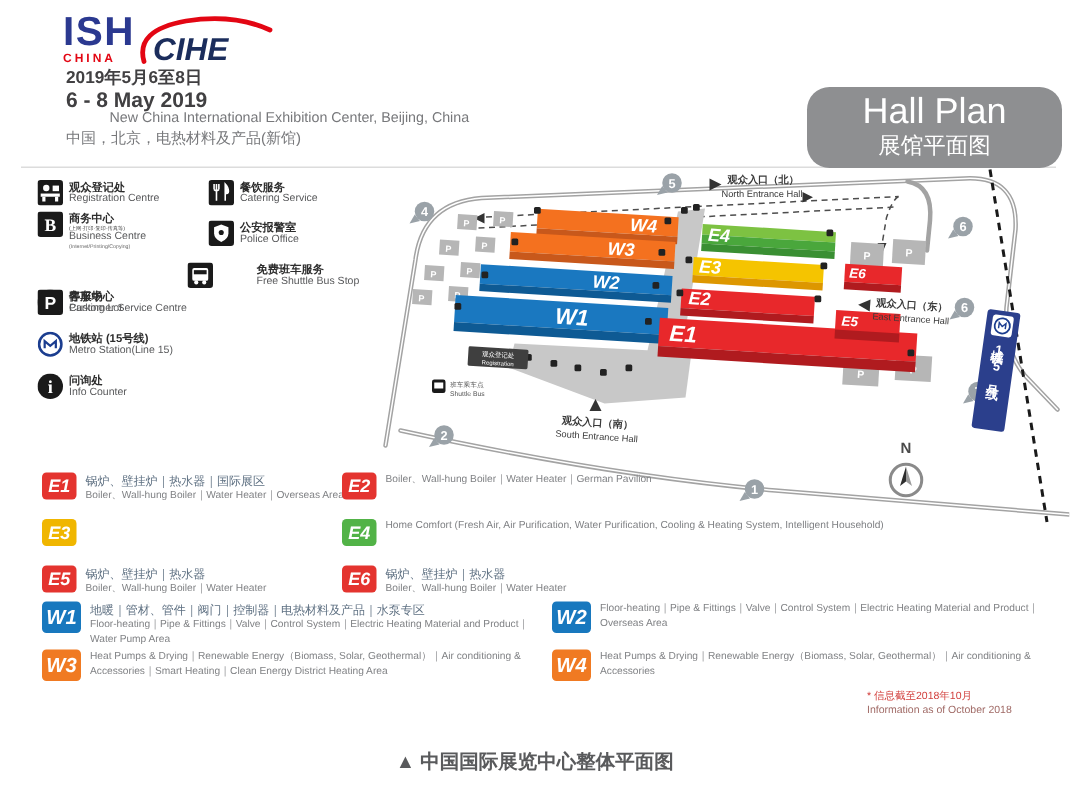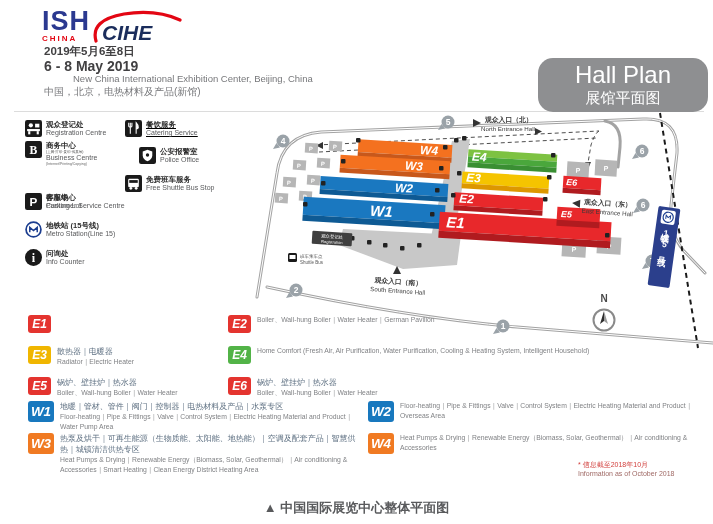--- a/index.html
+++ b/index.html
@@ -144,21 +144,21 @@
   <svg width="17" height="17" viewBox="0 0 16 16">
     <circle cx="8" cy="8" r="8" fill="#1a1a1a"></circle>
     <text x="8" y="12.5" font-size="11.5" font-weight="bold" fill="#fff" text-anchor="middle" font-family="Liberation Serif, serif">i</text>
   </svg>
   <div class="t">
       <div class="cn">问询处</div>
   <div class="en">Info Counter</div>
     </div>
 </div>
 
-<div class="abs fac" style="left:125px;top:120px;text-decoration:underline;">
+<div class="abs fac" style="left:139px;top:120px;">
   <svg width="17" height="17" viewBox="0 0 16 16">
     <rect width="16" height="16" rx="2" fill="#1a1a1a"></rect>
     <path d="M5,2.5 V13 M3.5,2.5 V6 M6.5,2.5 V6 M3.5,6 Q5,7.5 6.5,6" stroke="#fff" stroke-width="1" fill="none"></path>
     <path d="M10.5,13 V2.5 Q12.5,4.5 12.5,7 Q12.5,8.5 10.5,8.5" stroke="#fff" stroke-width="1" fill="#fff"></path>
   </svg>
   <div class="t">
       <div class="cn">餐饮服务</div>
   <div class="en">Catering Service</div>
     </div>
 </div>
@@ -166,21 +166,21 @@
   <svg width="17" height="17" viewBox="0 0 16 16">
     <rect width="16" height="16" rx="2" fill="#1a1a1a"></rect>
     <path d="M8,2.5 L12.5,4.2 V8 Q12.5,11.5 8,13.5 Q3.5,11.5 3.5,8 V4.2 Z" fill="#fff"></path>
     <circle cx="8" cy="7.5" r="1.6" fill="#1a1a1a"></circle>
   </svg>
   <div class="t">
       <div class="cn">公安报警室</div>
   <div class="en">Police Office</div>
     </div>
 </div>
-<div class="abs fac" style="left:125px;top:175px;">
+<div class="abs fac" style="left:125px;top:175px;gap:25px;">
   <svg width="17" height="17" viewBox="0 0 16 16">
     <rect width="16" height="16" rx="2" fill="#1a1a1a"></rect>
     <rect x="3" y="3.5" width="10" height="8" rx="1.2" fill="#fff"></rect>
     <rect x="4" y="4.8" width="8" height="2.6" fill="#1a1a1a"></rect>
     <circle cx="5.5" cy="12.5" r="1.3" fill="#fff"></circle>
       <circle cx="10.5" cy="12.5" r="1.3" fill="#fff"></circle>
   </svg>
   <div class="t">
       <div class="cn">免费班车服务</div>
   <div class="en">Free Shuttle Bus Stop</div>
@@ -424,34 +424,34 @@
       <path d="M5,10.5 V5.5 L8,8.5 L11,5.5 V10.5" stroke="#1b3d8f" stroke-width="1.3" fill="none"></path>
     </svg>
   </div>
   <div class="vtxt">城铁15号线</div>
 </div>
 
 <div class="abs" style="left:0;top:313px;width:713px;height:172px;">
 
   <div class="lrow" style="left:28px;top:2px;">
     <span class="badge" style="background: rgb(228, 52, 47);">E1</span>
+    <div class="lt">
+        <div class="cn">锅炉、壁挂炉｜热水器｜国际展区</div>
+    <div class="en">Boiler、Wall-hung Boiler｜Water Heater｜Overseas Area</div>
+      </div>
   </div>
   <div class="lrow" style="left:228px;top:2px;">
     <span class="badge" style="background: rgb(228, 52, 47);">E2</span>
     <div class="lt">
     <div class="en">Boiler、Wall-hung Boiler｜Water Heater｜German Pavilion</div>
       </div>
   </div>
 
   <div class="lrow" style="left:28px;top:33px;">
     <span class="badge" style="background: rgb(240, 182, 0);">E3</span>
-    <div class="lt">
-        <div class="cn">散热器｜电暖器</div>
-    <div class="en">Radiator｜Electric Heater</div>
-      </div>
   </div>
   <div class="lrow" style="left:228px;top:33px;">
     <span class="badge" style="background: rgb(82, 179, 71);">E4</span>
     <div class="lt">
     <div class="en">Home Comfort (Fresh Air, Air Purification, Water Purification, Cooling &amp; Heating System, Intelligent Household)</div>
       </div>
   </div>
 
   <div class="lrow" style="left:28px;top:64px;">
     <span class="badge" style="background: rgb(228, 52, 47);">E5</span>
@@ -478,21 +478,20 @@
   <div class="lrow" style="left:368px;top:88px;">
     <span class="badge w" style="background: rgb(24, 120, 190);">W2</span>
     <div class="lt wrap">
     <div class="en">Floor-heating｜Pipe &amp; Fittings｜Valve｜Control System｜Electric Heating Material and Product｜Overseas Area</div>
       </div>
   </div>
 
   <div class="lrow" style="left:28px;top:120px;">
     <span class="badge w" style="background: rgb(240, 122, 34);">W3</span>
     <div class="lt wrap">
-        <div class="cn">热泵及烘干｜可再生能源（生物质能、太阳能、地热能）｜空调及配套产品｜智慧供热｜城镇清洁供热专区</div>
     <div class="en">Heat Pumps &amp; Drying｜Renewable Energy（Biomass, Solar, Geothermal）｜Air conditioning &amp; Accessories｜Smart Heating｜Clean Energy District Heating Area</div>
       </div>
   </div>
   <div class="lrow" style="left:368px;top:120px;">
     <span class="badge w" style="background: rgb(240, 122, 34);">W4</span>
     <div class="lt wrap">
     <div class="en">Heat Pumps &amp; Drying｜Renewable Energy（Biomass, Solar, Geothermal）｜Air conditioning &amp; Accessories</div>
       </div>
   </div>
 

